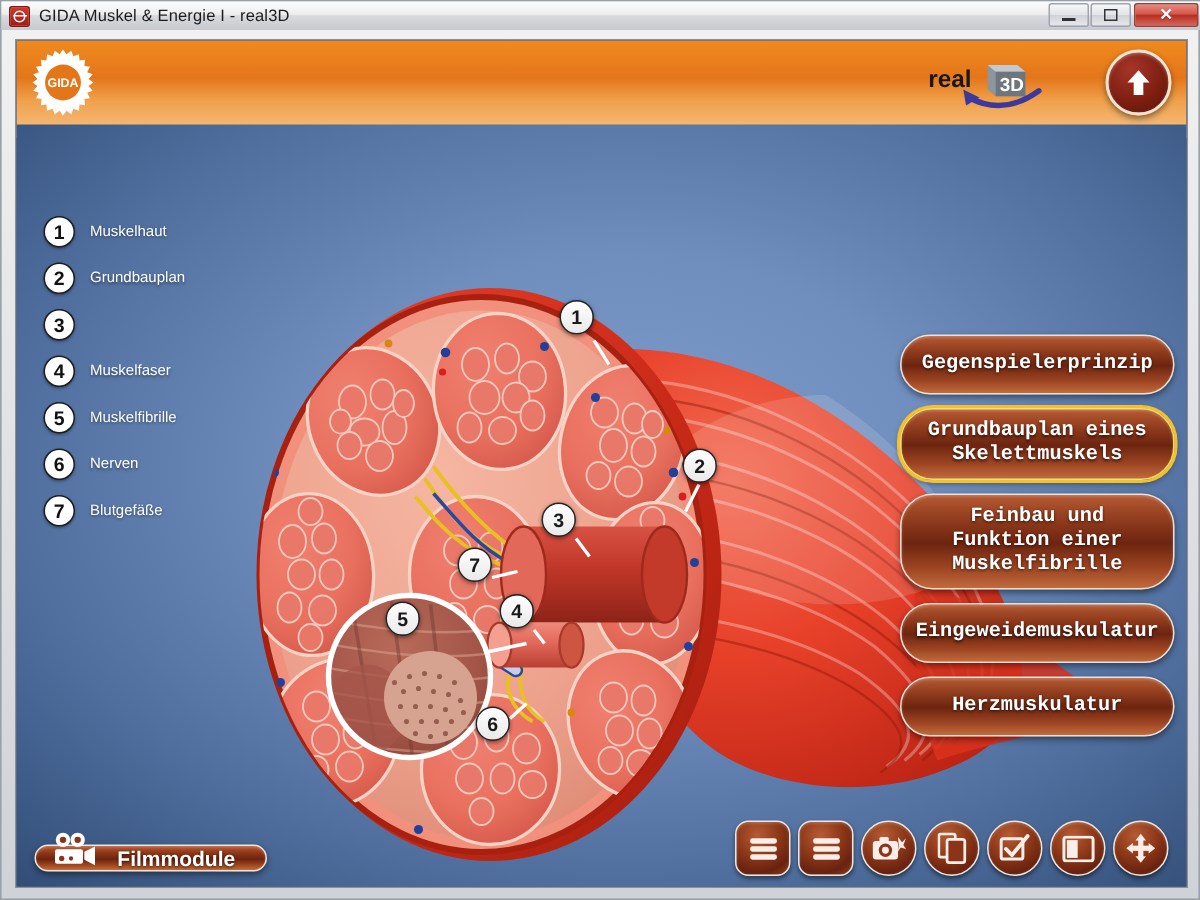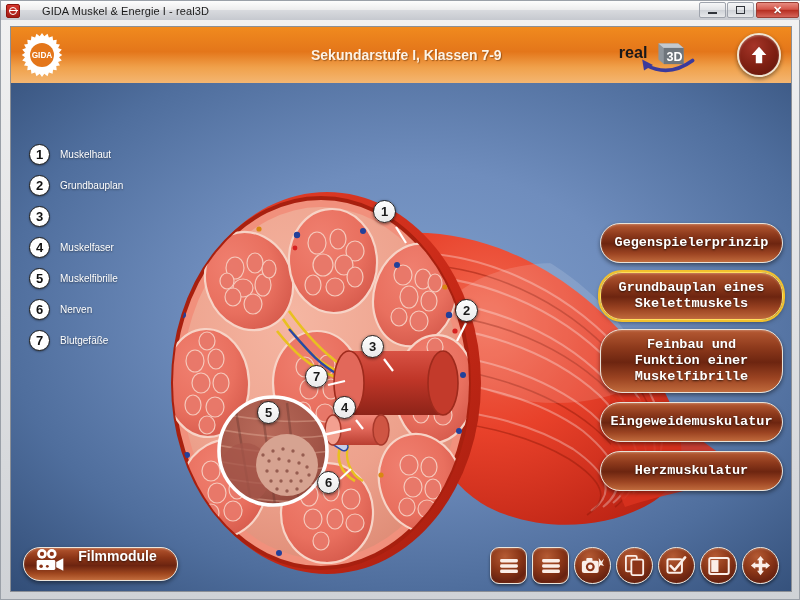--- a/index.html
+++ b/index.html
@@ -30,21 +30,21 @@
   #win-icon .inner {
     width: 8px; height: 8px; border-radius: 50%;
     border: 1.5px solid #fff;
     position: relative;
   }
   #win-icon .inner::after {
     content: ""; position: absolute; left: -1px; top: 2.2px;
     width: 9px; height: 1.6px; background: #fff;
   }
   #win-title {
-    font-size: 11px; color: #1b1b1b; margin-left: 22px;
+    font-size: 11px; color: #1b1b1b; margin-left: 6px;
     white-space: nowrap; letter-spacing: .1px;
   }
   .win-btns {
     position: absolute; right: 2px; top: 1px; display: flex; gap: 0px;
   }
   .wbtn {
     width: 27px; height: 16px; margin-left: 1px;
     border: 1px solid #9fa4ad; border-radius: 2px;
     background: linear-gradient(180deg,#f6f7f8 0%,#e2e4e7 48%,#cfd2d7 52%,#e6e8ea 100%);
     display: flex; align-items: center; justify-content: center;
@@ -158,26 +158,26 @@
     text-shadow: 0 1px 2px rgba(0,0,0,.65);
   }
   .menu-btn.two-line { min-height: 48px; }
   .menu-btn.selected {
     border: 1.5px solid #ffdf5e;
     box-shadow: 0 0 0 2px #f2c12d, 0 2px 5px rgba(0,0,0,.5), inset 0 1px 2px rgba(255,255,255,.22);
   }
 
   
   #film-button {
-    position: absolute; left: 12px; bottom: 12px; width: 155px; height: 34px;
+    position: absolute; left: 12px; bottom: 12px; width: 155px; height: 18px;
     border-radius: 18px;
     background: linear-gradient(180deg,#b4552e 0%,#8d3617 30%,#6c2410 55%,#a0471f 80%,#c26c3c 100%);
     border: 1.5px solid #ece6dc;
     box-shadow: 0 2px 4px rgba(0,0,0,.45), inset 0 1px 2px rgba(255,255,255,.22);
-    display: flex; align-items: flex-start;
+    display: flex; align-items: flex-end;
     z-index: 25;
   }
   #film-button .flabel {
     color: #fff; font-size: 14px; font-weight: bold; flex: 1; text-align: center;
     text-shadow: 0 1px 2px rgba(0,0,0,.6); padding-right: 8px;
   }
   #tool-bar {
     position: absolute; right: 12px; bottom: 9px;
     display: flex; align-items: center; gap: 5px;
     z-index: 25;
@@ -222,21 +222,20 @@
 
       <svg id="gida-logo" viewBox="0 0 100 100">
         <g fill="#ffffff">
           <path d="M50 2 L55 9 L62 4 L65 12 L73 9 L74 18 L82 17 L81 26 L89 27 L85 35 L93 38 L87 45 L94 50 L87 55 L93 62 L85 65 L89 73 L81 74 L82 83 L74 82 L73 91 L65 88 L62 96 L55 91 L50 98 L45 91 L38 96 L35 88 L27 91 L26 82 L18 83 L19 74 L11 73 L15 65 L7 62 L13 55 L6 50 L13 45 L7 38 L15 35 L11 27 L19 26 L18 17 L26 18 L27 9 L35 12 L38 4 L45 9 Z"></path>
         </g>
         <circle cx="50" cy="50" r="33" fill="#ffffff"></circle>
         <circle cx="50" cy="50" r="26" fill="#e4761a"></circle>
         <text x="50" y="56" font-family="Liberation Sans, sans-serif" font-size="18" font-weight="bold" fill="#ffffff" text-anchor="middle">GIDA</text>
       </svg>
 
-      <div id="header-sub">Sekundarstufe I, Klassen 7-9</div>
 
       <svg id="real3d-logo" viewBox="0 0 120 40">
         <text x="2" y="22" font-family="Liberation Sans, sans-serif" font-size="18" font-weight="bold" fill="#18181a">real</text>
         <g>
           <polygon points="46,6 68,6 74,11 74,29 52,29 46,24" fill="#8e959c"></polygon>
           <polygon points="46,6 68,6 74,11 52,11" fill="#c3c9cf"></polygon>
           <polygon points="52,11 74,11 74,29 52,29" fill="#6e757c"></polygon>
           <text x="55" y="25" font-family="Liberation Sans, sans-serif" font-size="14" font-weight="bold" fill="#ffffff">3D</text>
         </g>
         <path d="M32 30 Q58 44 84 25" stroke="#3b3a9c" stroke-width="4" fill="none" stroke-linecap="round"></path>

